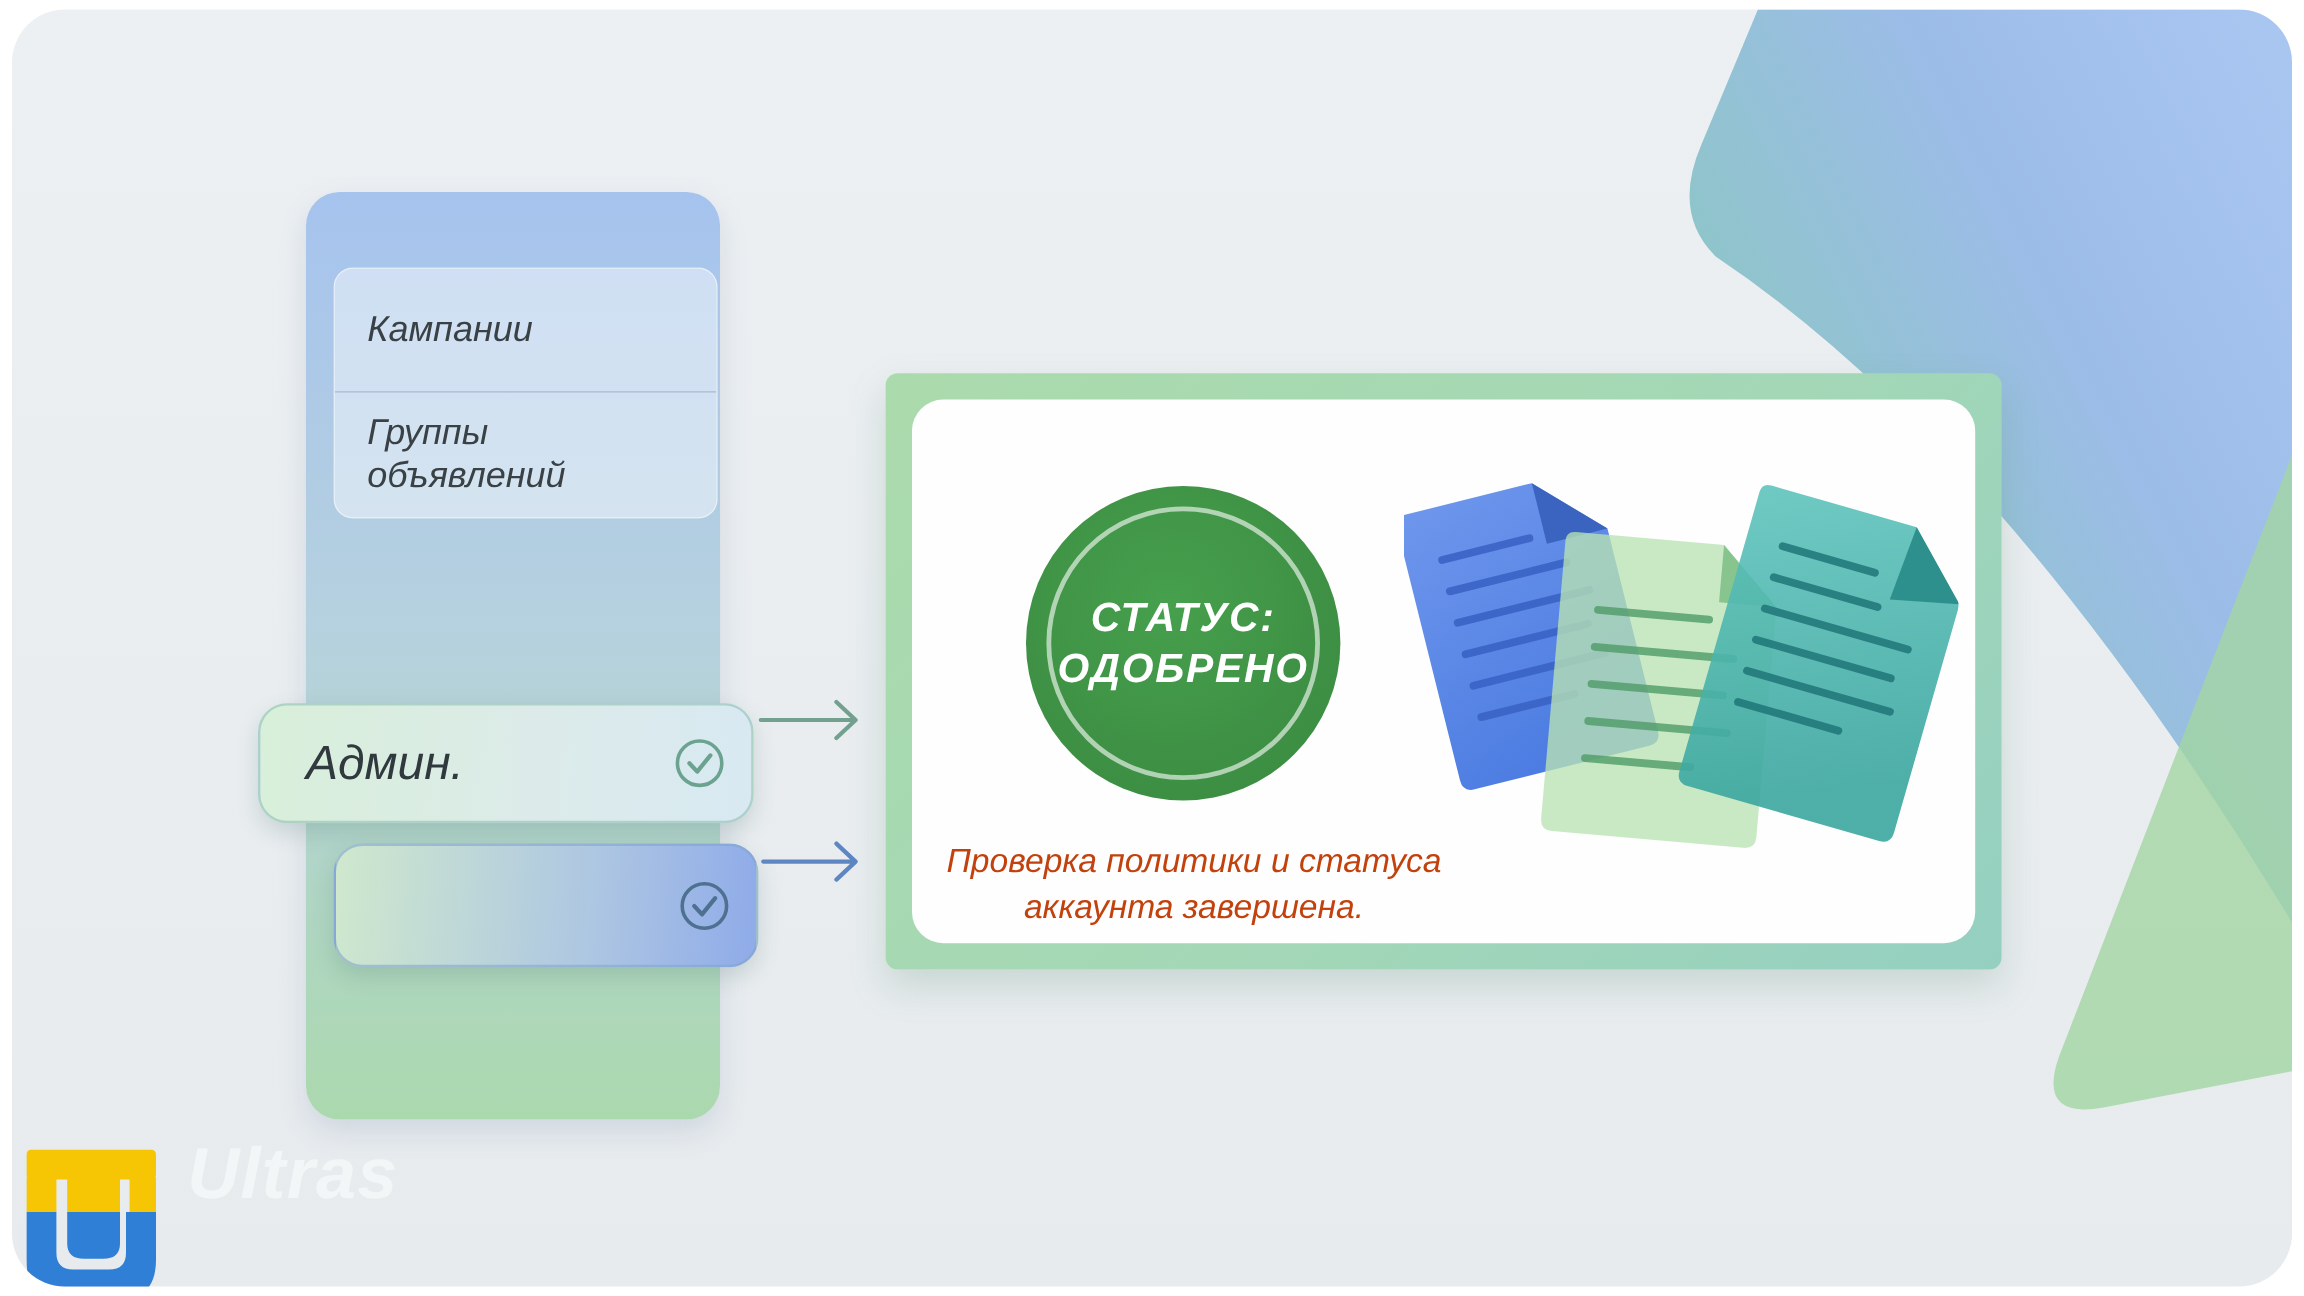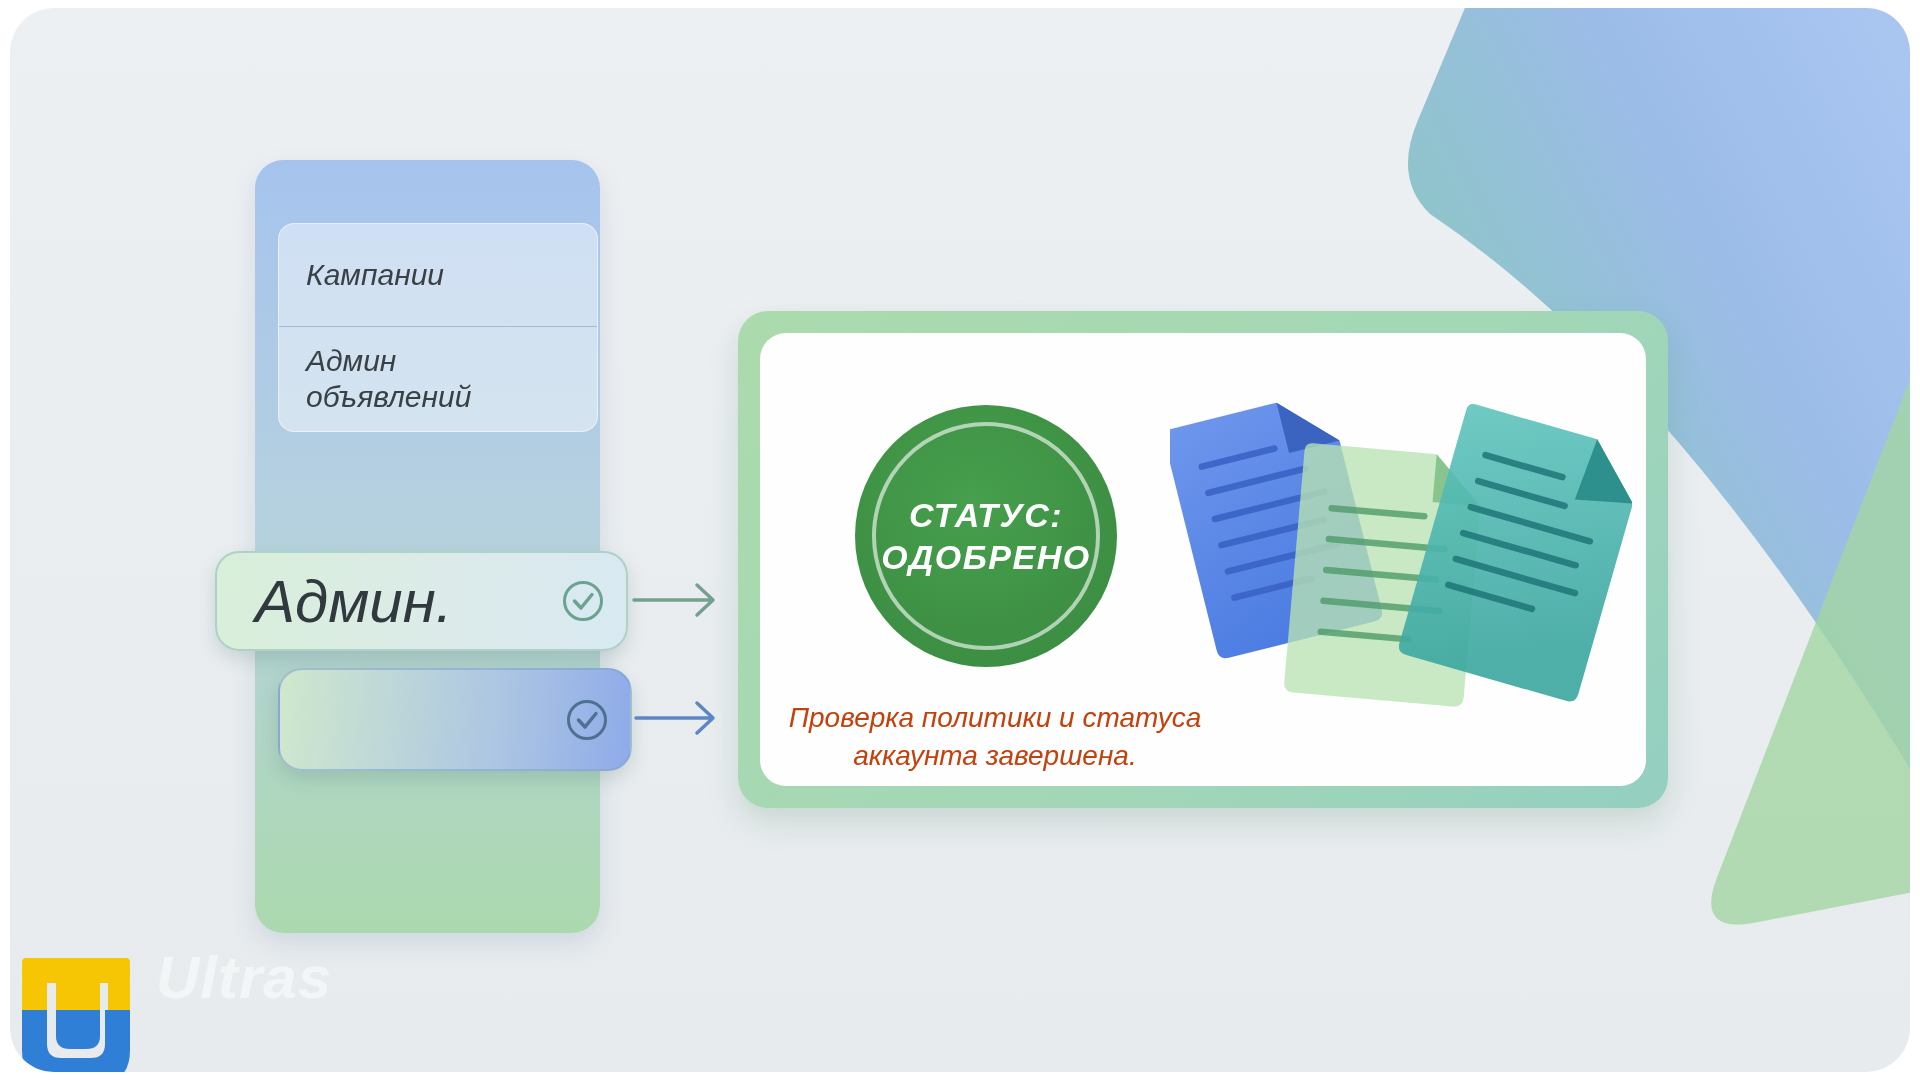--- a/index.html
+++ b/index.html
@@ -13,34 +13,34 @@
     background:linear-gradient(180deg,#a6c3ee 0%,#b6d1de 48%,#abd9ae 100%);
     box-shadow:0 10px 24px rgba(80,110,140,0.16);}
   .menu{position:absolute;left:23px;top:63px;width:318px;border-radius:16px;overflow:hidden;
     background:rgba(255,255,255,0.45);border:1px solid rgba(255,255,255,0.5);}
   .menu-row{display:flex;align-items:center;padding-left:27px;box-sizing:border-box;
     font-size:30px;line-height:36px;color:#3a4145;white-space:pre-line;}
   .menu-row + .menu-row{border-top:1.5px solid rgba(105,135,165,0.42);}
   .r1{height:102px}.r2{height:105px}.r3{height:108px}
 
   .pill{position:absolute;display:flex;align-items:center;border-radius:24px;box-sizing:border-box;
-    font-size:60px;color:#30393e;box-shadow:0 8px 18px rgba(60,100,95,0.18);}
+    font-size:40px;color:#30393e;box-shadow:0 8px 18px rgba(60,100,95,0.18);margin-top:35px;}
   .pill-admin{left:205px;top:543px;width:413px;height:100px;padding-left:38px;
     background:linear-gradient(95deg,#d8efd9 0%,#dcebe9 55%,#d8e9f2 100%);
     border:2px solid rgba(150,195,185,0.65);}
   .pill-policy{left:268px;top:660px;width:354px;height:103px;padding-left:30px;
     background:linear-gradient(95deg,#cfe8cd 0%,#aec7e2 60%,#8fabe9 100%);
     border:2px solid rgba(130,165,205,0.6);}
   .pill .check{position:absolute;right:22px;top:50%;transform:translateY(-50%);}
   .check-green{stroke:#6ba390}.check-blue{stroke:#4e7191}
 
   .flow-svg{position:absolute;left:0;top:0;width:1900px;height:1064px;pointer-events:none;}
 
   
-  .card{position:absolute;left:728px;top:303px;width:930px;height:497px;border-radius:30px;
+  .card{position:absolute;left:728px;top:303px;width:930px;height:497px;border-radius:10px;
     background:linear-gradient(135deg,#abdbac 0%,#a3d7b6 55%,#94cfc1 100%);
     box-shadow:0 14px 30px rgba(90,140,110,0.22);}
   .card-inner{position:absolute;left:22px;top:22px;right:22px;bottom:22px;border-radius:26px;
     background:#fdfefd;}
   .status-circle{position:absolute;left:95px;top:72px;width:262px;height:262px;border-radius:50%;
     background:radial-gradient(circle at 45% 38%,#46a04d 0%,#3f9245 55%,#388a3f 100%);
     display:flex;align-items:center;justify-content:center;}
   .status-circle::after{content:"";position:absolute;inset:17px;border:4px solid rgba(255,255,255,0.6);
     border-radius:50%;}
   .badge-text{color:#ffffff;font-weight:bold;font-size:34px;line-height:42px;letter-spacing:1.5px;
@@ -67,21 +67,21 @@
         <stop offset="1" stop-color="#a9c6f1"></stop>
       </linearGradient>
     </defs>
     <path d="M2060,-80 L1480,-60 L1408,112 Q1383,170 1420,206 Q1680,380 1935,820 L2060,820 Z" fill="url(#bgBlue)"></path>
     <path d="M1945,255 L1706,872 Q1687,925 1743,915 L1945,876 Z" fill="#a2d6a3" opacity="0.8"></path>
   </svg>
 
   <div class="panel">
     <div class="menu">
       <div class="menu-row r1">Кампании</div>
-      <div class="menu-row r2">Админ
+      <div class="menu-row r2">Группы
 объявлений</div>
     </div>
   </div>
 
   <div class="pill pill-admin">
     <span>Админ.</span>
     <svg class="check check-green" width="42" height="42" viewBox="0 0 42 42" fill="none">
       <circle cx="21" cy="21" r="18.5" stroke-width="3"></circle>
       <path d="M12.5 21 L19 28 L30 14.5" stroke-width="3.5" stroke-linecap="round" stroke-linejoin="round"></path>
     </svg>

